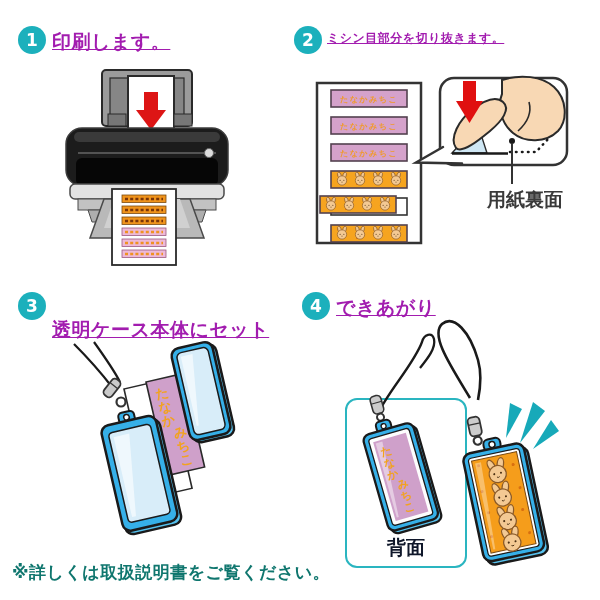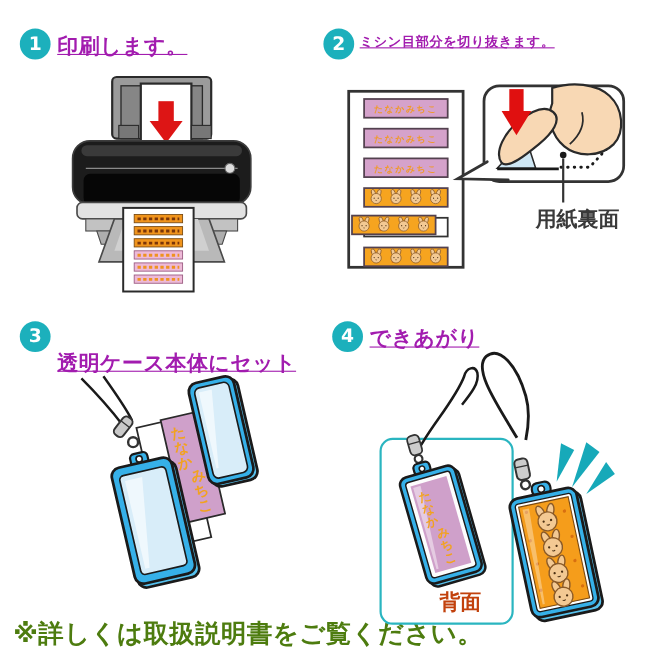--- a/index.html
+++ b/index.html
@@ -15,26 +15,26 @@
     display:flex; align-items:center; justify-content:center;
   }
   .step-label { position:absolute; font-size:19px; font-weight:600; color:#a21caf; white-space:nowrap; letter-spacing:0.5px;text-decoration:underline; }
   .step-label.s2 { font-size:12px; }
   .callout-note { position:absolute; left:487px; top:186px; font-size:19px; font-weight:700; line-height:27px; color:#3a3a3a; }
   .back-box {
     position:absolute; left:345px; top:398px; width:122px; height:170px;
     border:2.5px solid #2ab5c0; border-radius:12px; background:#fff; z-index:1;
   }
   .back-label {
-    position:absolute; left:345px; top:535px; width:147px; text-align:center;
-    font-size:19px; font-weight:600; color:#c2410c; z-index:2;
+    position:absolute; left:345px; top:535px; width:122px; text-align:center;
+    font-size:19px; font-weight:600; color:#0f172a; z-index:2;
   }
   .footer-note {
-    position:absolute; left:12px; top:561px; font-size:23px; font-weight:600;
-    color:#4d7c0f; white-space:nowrap; letter-spacing:0.5px;
+    position:absolute; left:12px; top:561px; font-size:17px; font-weight:600;
+    color:#0f766e; white-space:nowrap; letter-spacing:0.5px;
   }
   svg.illus { position:absolute; z-index:3; }
 </style>
 </head>
 <body>
 
 <div class="canvas">
 
   <div class="badge" style="left:18px; top:26px;">
       <span>1</span>

